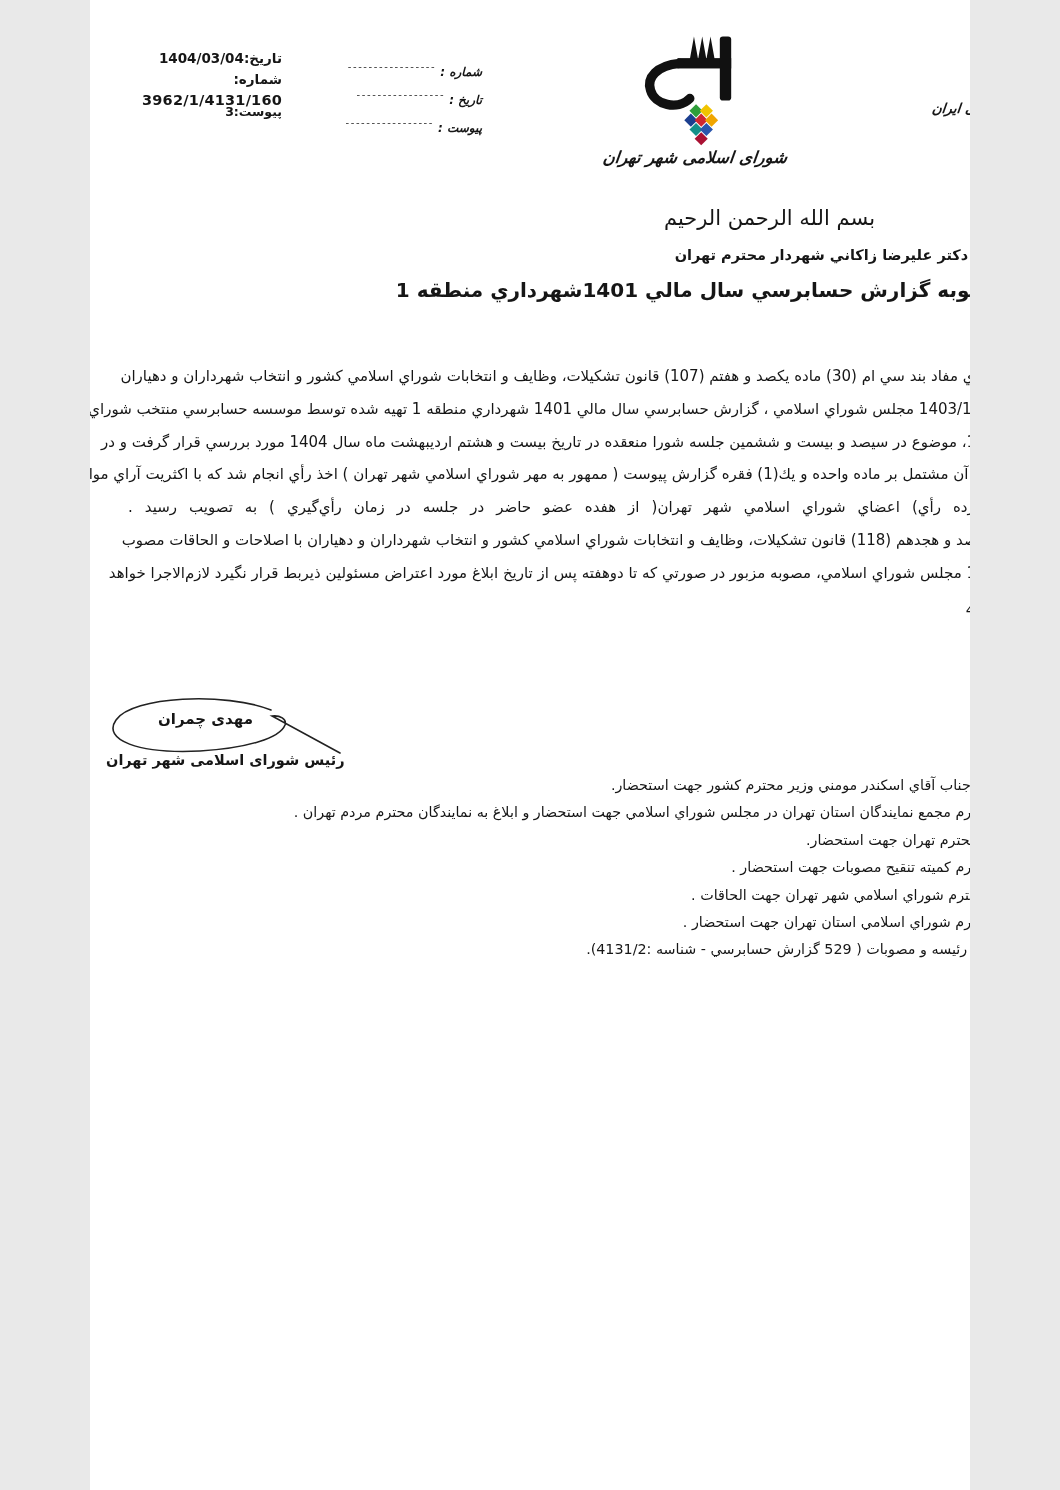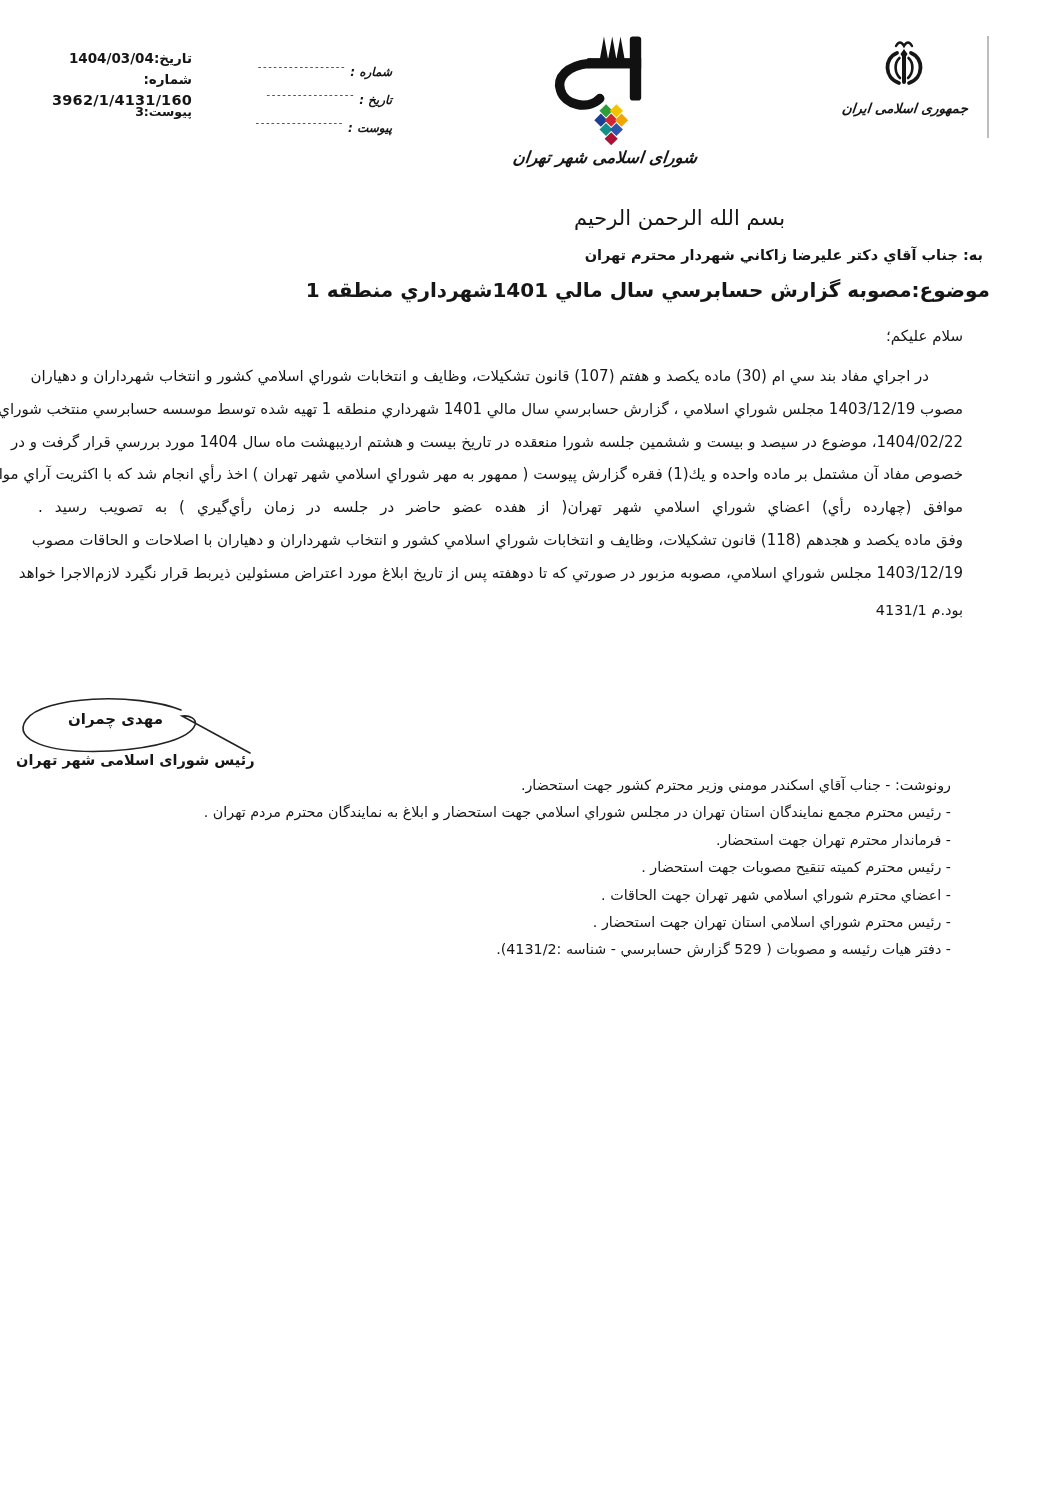--- a/index.html
+++ b/index.html
@@ -1,18 +1,18 @@
 <!DOCTYPE html>
 <html lang="fa" dir="rtl"><head>
 <meta charset="utf-8">
 <style>
   html,body{margin:0;padding:0;background:#e9e9e9;}
   .page{
     position:relative;
-    width:1060px;height:1490px;
+    width:880px;height:1490px;
     margin:0 auto;
     background:#ffffff;
     font-family:"DejaVu Sans",sans-serif;
     color:#161616;
     direction:rtl;
     overflow:hidden;
   }
   
   .stamp{
     position:absolute;left:30px;top:48px;width:162px;

